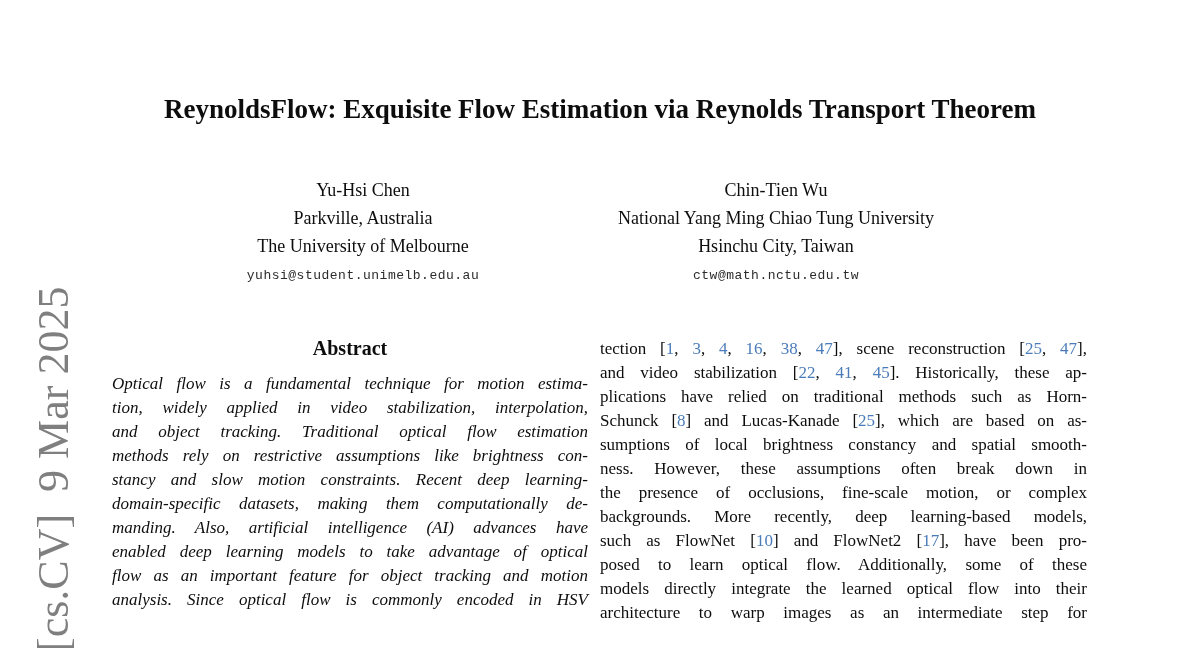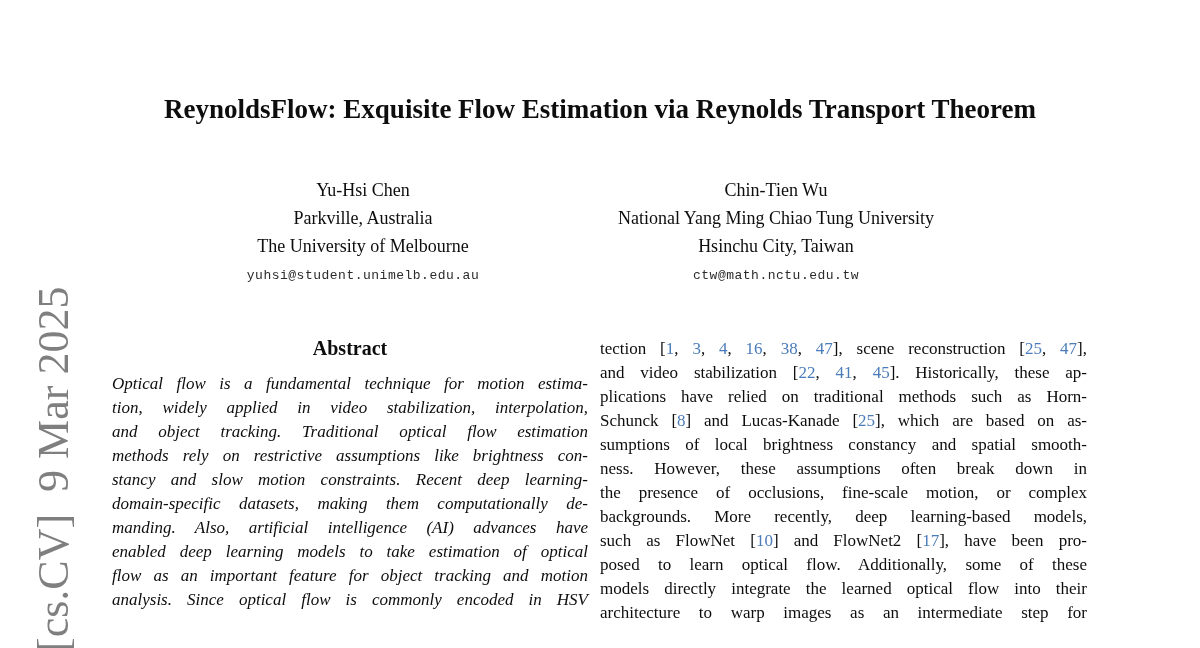--- a/index.html
+++ b/index.html
@@ -101,21 +101,21 @@
   <div class="col col-left">
     <div class="abstract-heading">Abstract</div>
     <div class="abstract-body">
         <div class="jline">Optical flow is a fundamental technique for motion estima-</div>
         <div class="jline">tion, widely applied in video stabilization, interpolation,</div>
         <div class="jline">and object tracking.  Traditional optical flow estimation</div>
         <div class="jline">methods rely on restrictive assumptions like brightness con-</div>
         <div class="jline">stancy and slow motion constraints.  Recent deep learning-</div>
         <div class="jline">domain-specific datasets, making them computationally de-</div>
         <div class="jline">manding.  Also, artificial intelligence (AI) advances have</div>
-        <div class="jline">enabled deep learning models to take estimation of optical</div>
+        <div class="jline">enabled deep learning models to take advantage of optical</div>
         <div class="jline">flow as an important feature for object tracking and motion</div>
         <div class="jline">analysis.  Since optical flow is commonly encoded in HSV</div>
       </div>
   </div>
 
   <div class="col col-right">
     <div class="intro-body">
         <div class="jline">tection [<span class="cite">1</span>, <span class="cite">3</span>, <span class="cite">4</span>, <span class="cite">16</span>, <span class="cite">38</span>, <span class="cite">47</span>], scene reconstruction [<span class="cite">25</span>, <span class="cite">47</span>],</div>
         <div class="jline">and video stabilization [<span class="cite">22</span>, <span class="cite">41</span>, <span class="cite">45</span>].  Historically, these ap-</div>
         <div class="jline">plications have relied on traditional methods such as Horn-</div>

